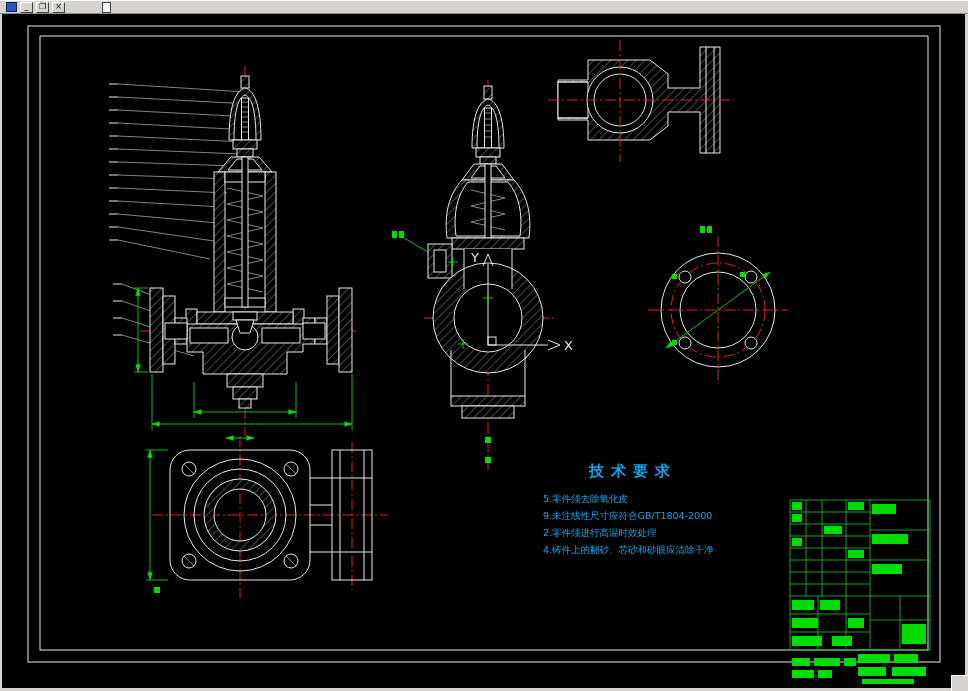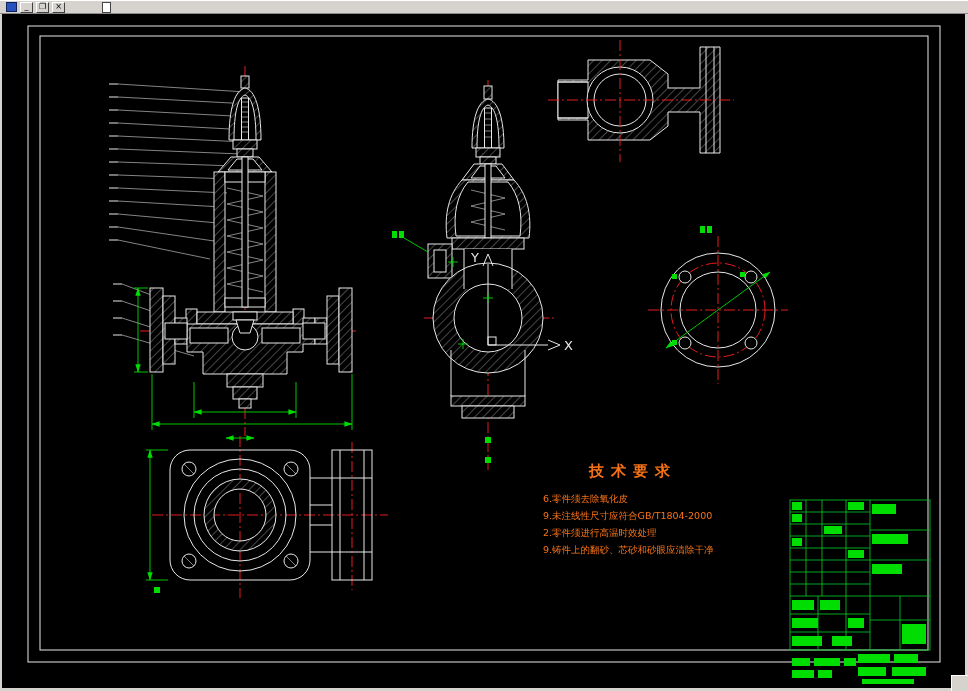--- a/index.html
+++ b/index.html
@@ -23,21 +23,21 @@
   .lw{stroke:#e8e8e8;fill:none;stroke-width:1;}
   .lw2{stroke:#dcdcdc;fill:none;stroke-width:0.6;}
   .fh{stroke:#e8e8e8;stroke-width:1;fill:url(#hatch);}
   .fb{stroke:#e8e8e8;stroke-width:1;fill:#000;}
   .cl{stroke:#ff1f1f;stroke-width:0.9;fill:none;stroke-dasharray:11 3 2 3;}
   .gd{stroke:#00dd00;stroke-width:0.9;fill:none;}
   .gf{fill:#00dd00;stroke:none;}
   .tb{stroke:#00bb22;stroke-width:0.9;fill:none;}
   text.axis{fill:#e8e8e8;font-size:13px;font-family:"DejaVu Sans",sans-serif;}
   
-  .techreq{position:absolute;left:543px;top:462px;width:180px;z-index:3;color:#f97316;}
+  .techreq{position:absolute;left:543px;top:462px;width:180px;z-index:3;color:#0ea5e9;}
   .tr-title{font-size:15px;letter-spacing:7px;text-align:center;font-weight:bold;margin-bottom:9px;white-space:nowrap;}
   .tr-item{font-size:9.5px;line-height:17px;white-space:nowrap;}
 </style>
 </head>
 <body>
 
 <div class="stage">
 
   <div class="titlebar">
     <div class="tb-icon-app"></div>
@@ -348,19 +348,19 @@
       <rect x="858" y="654" width="32" height="9"></rect>
       <rect x="894" y="654" width="24" height="9"></rect>
       <rect x="858" y="667" width="28" height="9"></rect>
       <rect x="892" y="667" width="34" height="9"></rect>
       <rect x="862" y="679" width="52" height="5"></rect>
     </g>
   </svg>
 
   <div class="techreq">
     <div class="tr-title">技术要求</div>
-    <div class="tr-item">6.零件须去除氧化皮</div>
+    <div class="tr-item">5.零件须去除氧化皮</div>
     <div class="tr-item">9.未注线性尺寸应符合GB/T1804-2000</div>
     <div class="tr-item">2.零件须进行高温时效处理</div>
-    <div class="tr-item">9.铸件上的翻砂、芯砂和砂眼应清除干净</div>
+    <div class="tr-item">4.铸件上的翻砂、芯砂和砂眼应清除干净</div>
   </div>
 
 </div>
 
 </body></html>

